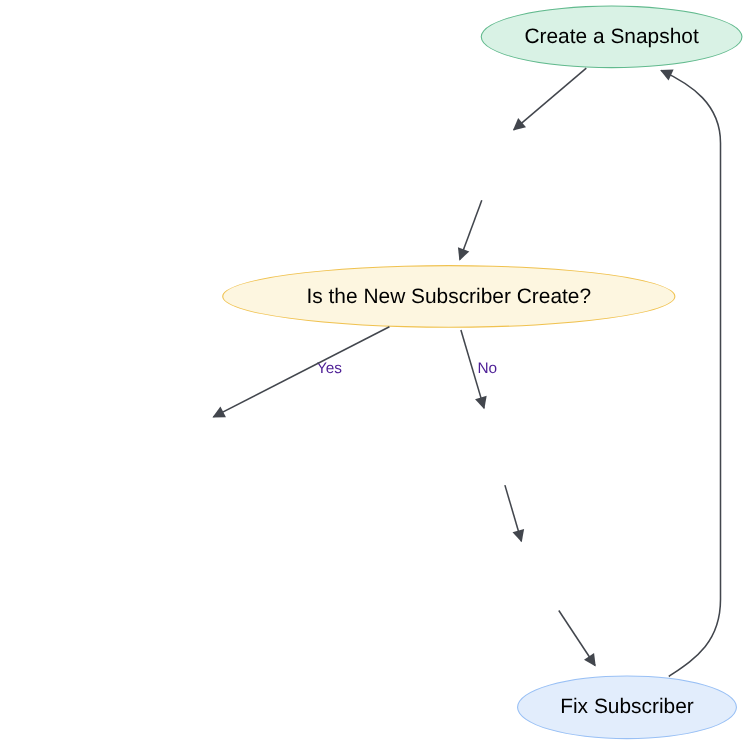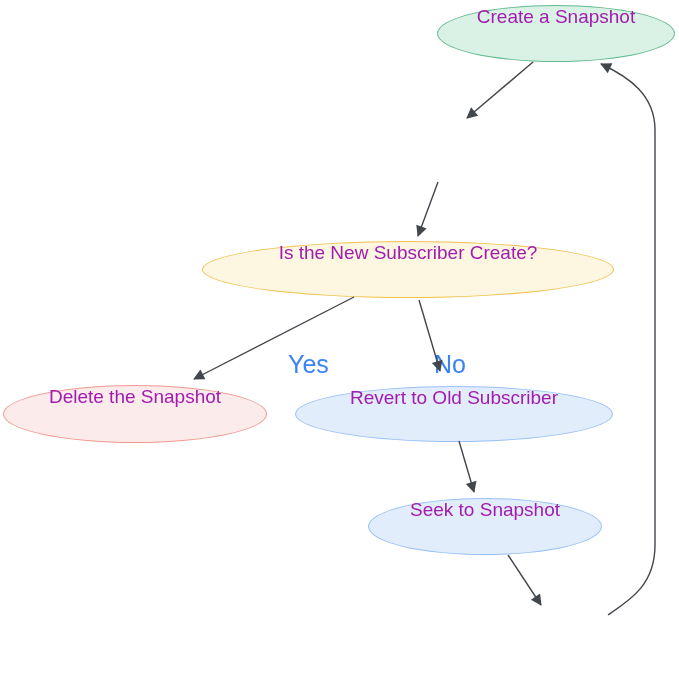--- a/index.html
+++ b/index.html
@@ -12,32 +12,32 @@
   .canvas {
     position:relative;
     width:679px; height:676px;
     background:#ffffff;
   }
   .node {
     position:absolute;
     border-radius:50%;
     border:1.4px solid #999;
     display:flex;
+    align-items:center;
     justify-content:center;
     font-size:19px;
-    color:#a21caf;
+    color:#000000;
     white-space:nowrap;
     box-sizing:border-box;
   }
   .edge-label {
     position:absolute;
-    font-size:25px;
-    color:#3b82f6;
+    font-size:14px;
+    color:#4c1d95;
     white-space:nowrap;
-    margin-top:24px;
   }
   svg.edges {
     position:absolute;
     left:0; top:0;
     width:679px; height:676px;
     pointer-events:none;
   }
   svg.edges path.edge {
     fill:none;
     stroke-width:1.4px;
@@ -60,32 +60,26 @@
 
   <div class="node" id="n-create" style="background-color: rgb(217, 242, 229); border-color: rgb(98, 186, 142);">
     <span>Create a Snapshot</span>
   </div>
 
 
   <div class="node" id="n-working" style="background-color: rgb(253, 246, 224); border-color: rgb(240, 194, 80);">
     <span>Is the New Subscriber Create?</span>
   </div>
 
-  <div class="node" id="n-delete" style="background-color: rgb(252, 235, 235); border-color: rgb(241, 154, 146);">
-    <span>Delete the Snapshot</span>
+
+
+
+  <div class="node" id="n-fix" style="background-color: rgb(226, 237, 252); border-color: rgb(153, 192, 245);">
+    <span>Fix Subscriber</span>
   </div>
-
-  <div class="node" id="n-revert" style="background-color: rgb(226, 237, 252); border-color: rgb(153, 192, 245);">
-    <span>Revert to Old Subscriber</span>
-  </div>
-
-  <div class="node" id="n-seek" style="background-color: rgb(226, 237, 252); border-color: rgb(153, 192, 245);">
-    <span>Seek to Snapshot</span>
-  </div>
-
 
   <div class="edge-label" id="lbl-yes">Yes</div>
   <div class="edge-label" id="lbl-no">No</div>
 
   <svg class="edges" viewBox="0 0 679 676" xmlns="http://www.w3.org/2000/svg">
     <defs>
       <marker id="arrow" markerUnits="userSpaceOnUse" markerWidth="13" markerHeight="13" refX="11" refY="6.5" orient="auto">
         <path d="M1,1 L12,6.5 L1,12 Z" fill="#42464d"></path>
       </marker>
     </defs>

